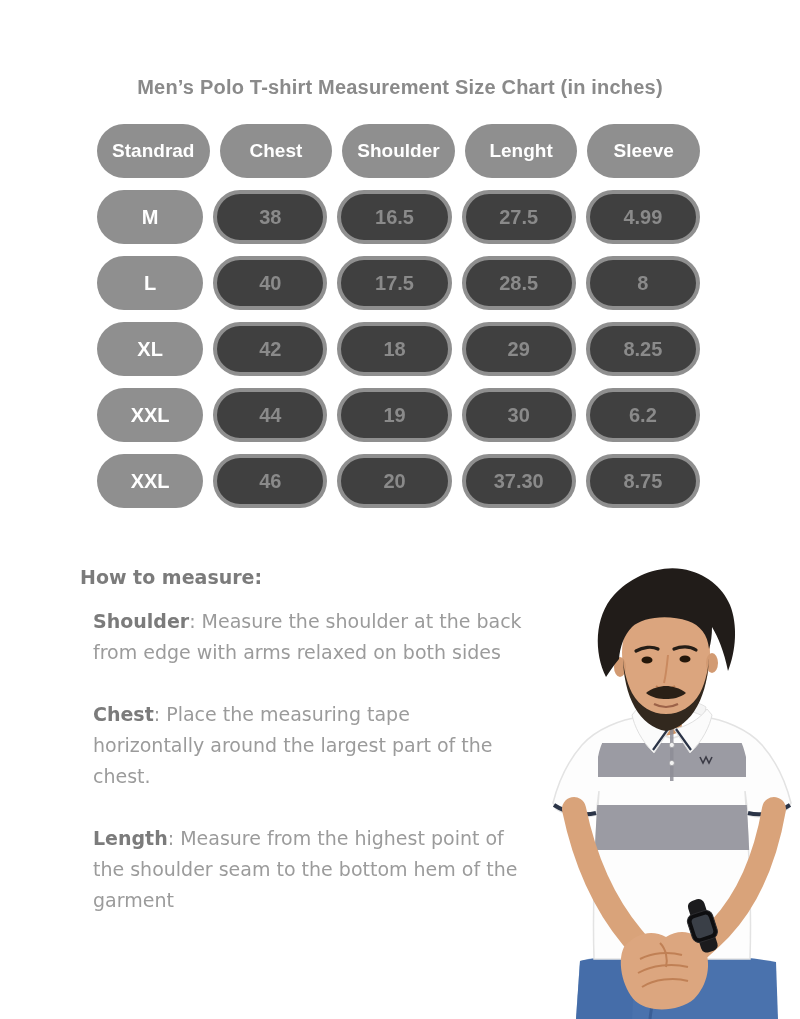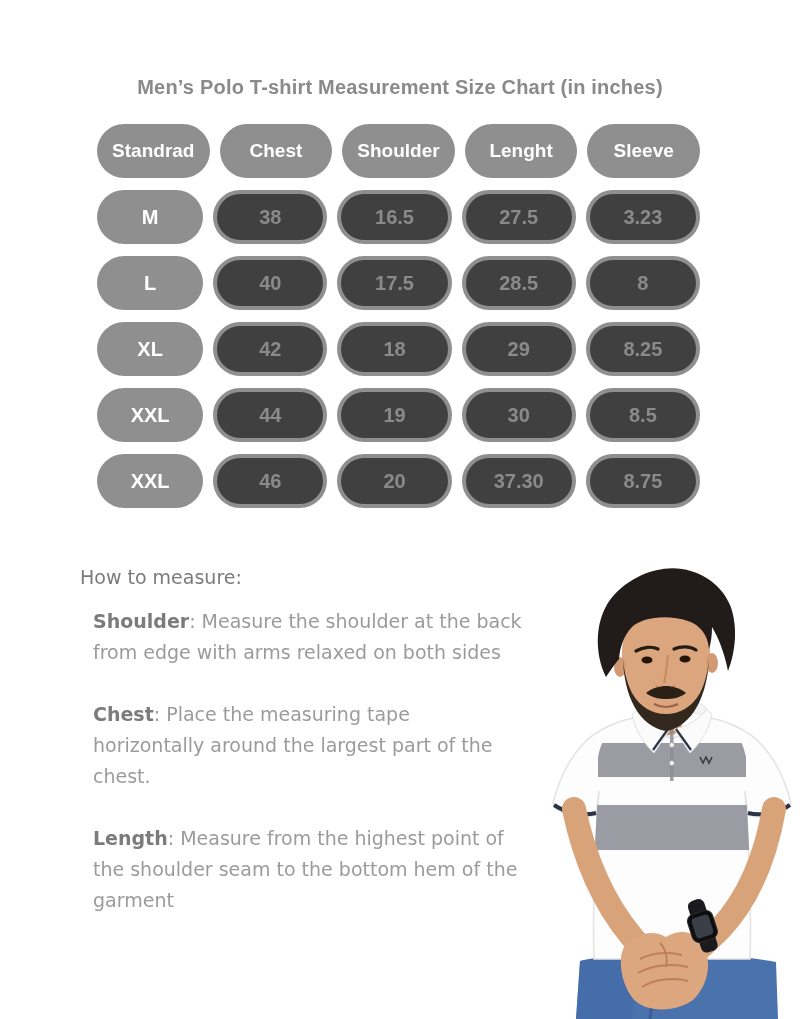--- a/index.html
+++ b/index.html
@@ -20,21 +20,21 @@
     flex:1;border-radius:27px;display:flex;align-items:center;justify-content:center;
     font-weight:bold;font-size:19px;box-sizing:border-box;
   }
   .pill.head{background:#8f8f8f;color:#ffffff;}
   .pill.size{background:#8f8f8f;color:#ffffff;font-size:20px;}
   .pill.value{background:#404040;border:4px solid #8f8f8f;color:#8a8a8a;font-size:20px;}
   .howto{
     position:absolute;left:80px;top:562px;width:458px;
     font-family:"DejaVu Sans",sans-serif;font-size:19px;line-height:31px;color:#9b9b9b;
   }
-  .howto .heading{font-weight:normal;color:#7b7b7b;}
+  .howto .heading{font-weight:bold;color:#7b7b7b;}
   .howto p{margin:13px;}
   .howto p.gap{margin-top:31px;}
   .howto .term{font-weight:bold;color:#7b7b7b;}
   .photo{
     position:absolute;left:540px;top:557px;width:260px;height:462px;
   }
 </style>
 </head>
 <body>
 
@@ -46,42 +46,42 @@
     <div class="pill head">Chest</div>
     <div class="pill head">Shoulder</div>
     <div class="pill head">Lenght</div>
     <div class="pill head">Sleeve</div>
   </div>
   <div class="chart-row">
     <div class="pill size">M</div>
     <div class="pill value">38</div>
     <div class="pill value">16.5</div>
     <div class="pill value">27.5</div>
-    <div class="pill value">3.23</div>
+    <div class="pill value">4.99</div>
   </div>
   <div class="chart-row">
     <div class="pill size">L</div>
     <div class="pill value">40</div>
     <div class="pill value">17.5</div>
     <div class="pill value">28.5</div>
     <div class="pill value">8</div>
   </div>
   <div class="chart-row">
     <div class="pill size">XL</div>
     <div class="pill value">42</div>
     <div class="pill value">18</div>
     <div class="pill value">29</div>
     <div class="pill value">8.25</div>
   </div>
   <div class="chart-row">
     <div class="pill size">XXL</div>
     <div class="pill value">44</div>
     <div class="pill value">19</div>
     <div class="pill value">30</div>
-    <div class="pill value">8.5</div>
+    <div class="pill value">6.2</div>
   </div>
   <div class="chart-row">
     <div class="pill size">XXL</div>
     <div class="pill value">46</div>
     <div class="pill value">20</div>
     <div class="pill value">37.30</div>
     <div class="pill value">8.75</div>
   </div>
 </div>
 

